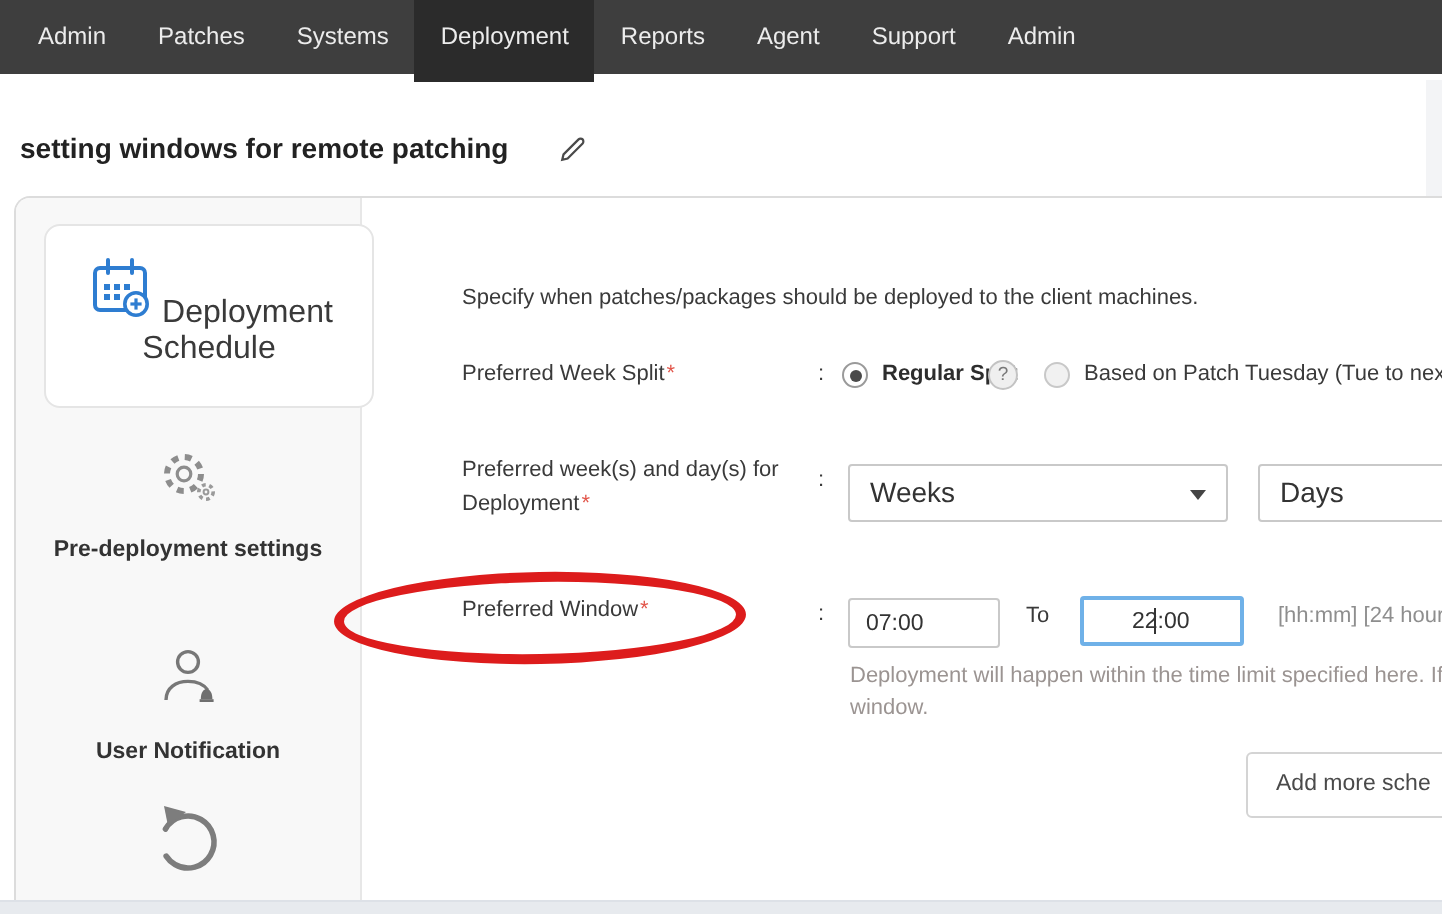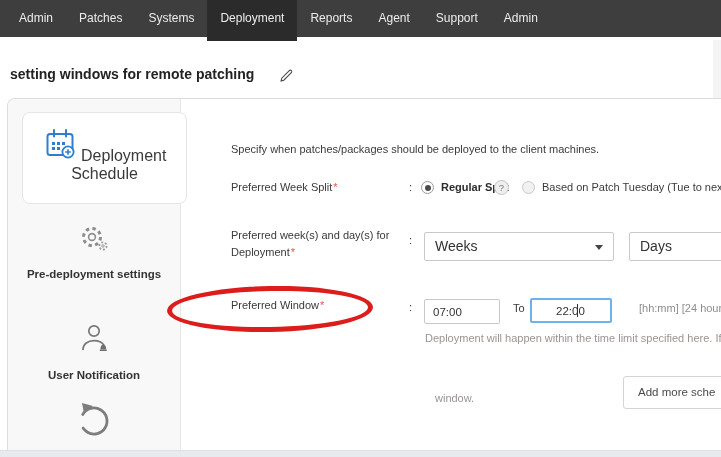--- a/index.html
+++ b/index.html
@@ -159,24 +159,24 @@
       <span>Days</span>
     </div>
 
     <div class="red-ellipse" style="left:-14px;top:187px;"></div>
     <div class="ctext" style="left:50px;top:200px;">
       <span>Preferred Window</span><span class="req">*</span>
     </div>
     <span class="colon" style="left:228px;top:202px;">:</span>
     <input class="time-input" style="left: 243px; top: 200px; width: 76px;" value="07:00">
     <div class="ctext" style="left:332px;top:203px;">To</div>
-    <input class="time-input focused" style="left: 349px; top: 199px; width: 82px; padding-left: 24px;" value="22:00">
+    <input class="time-input focused" style="left: 359px; top: 199px; width: 82px; padding-left: 24px;" value="22:00">
     <span class="text-cursor" style="left:396px;top:205px;"></span>
     <div class="ctext hint" style="left:458px;top:203px;">[hh:mm] [24 hour format]</div>
 
     <div class="ctext helper" style="left:244px;top:233px;">Deployment will happen within the time limit specified here. If th</div>
-    <div class="ctext helper" style="left:254px;top:249px;margin-top:44px;">window.</div>
+    <div class="ctext helper" style="left:244px;top:249px;">window.</div>
 
     <div class="add-btn" style="left:442px;top:277px;">Add more sche</div>
   </div>
 </div>
 
 <div class="bottom-strip"></div>
 
 </body></html>

